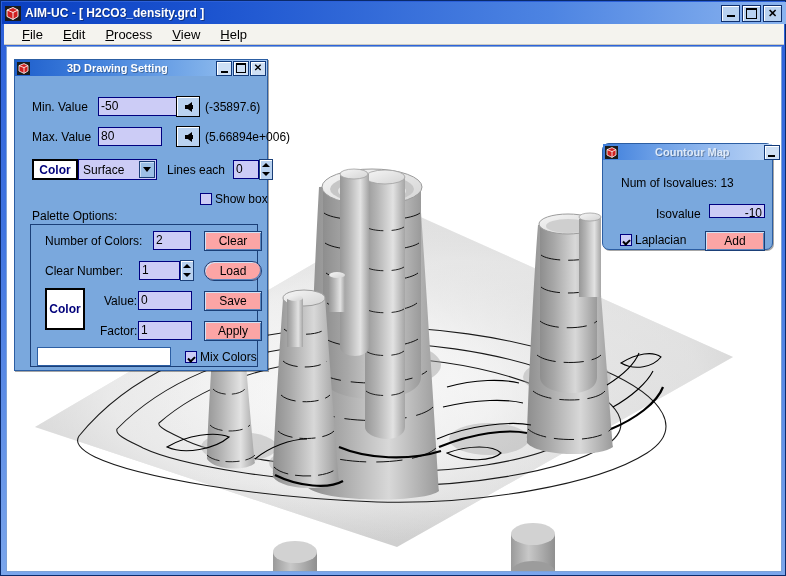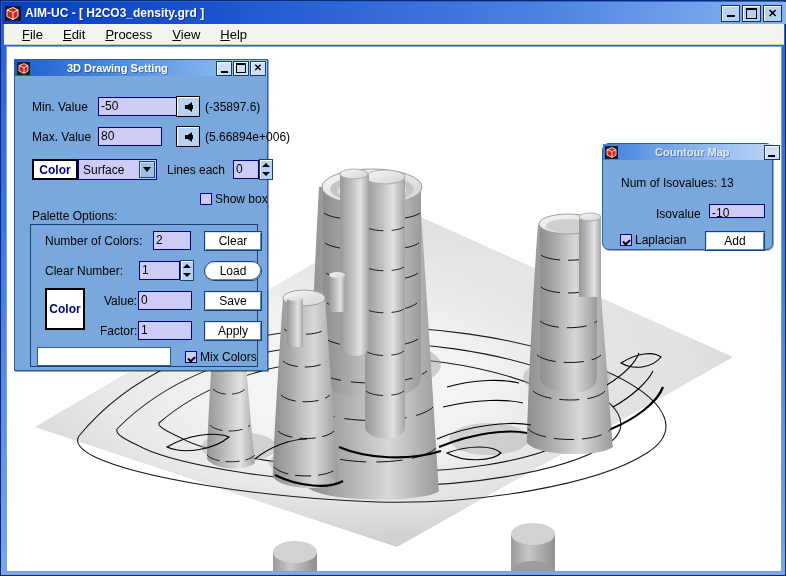--- a/index.html
+++ b/index.html
@@ -176,21 +176,21 @@
     font-size: 12px;
     color: #000;
     padding: 1px 2px;
     font-family: "Liberation Sans", sans-serif;
     line-height: 15px;
     overflow: hidden;
     white-space: nowrap;
   }
   .btn {
     position: absolute;
-    background: #ffffff;
+    background: #fca5a5;
     border: 1px solid #1b3f77;
     box-sizing: border-box;
     font-size: 12px;
     color: #000;
     display: flex; align-items: center; justify-content: center;
     box-shadow: inset 1px 1px 0 #cfe2f7, inset -1px -1px 0 #5b86bd;
     cursor: default;
     white-space: nowrap;
   }
   .btn-arrow {
@@ -678,21 +678,21 @@
             <div class="dlg-btn">
               <div class="g">✕</div>
             </div>
           </div>
         </div>
 
         <div class="dlg-body" style="height:90px;">
           <div class="lbl" style="left:18px; top:16px;">Num of Isovalues: 13</div>
 
           <div class="lbl" style="left:53px; top:47px;">Isovalue</div>
-          <div class="txt" style="left:106px; top:44px; width:56px; height:14px;">-10</div>
+          <div class="txt" style="left:106px; top:44px; width:56px; height:14px;text-align:right;">-10</div>
 
           <div class="chk-wrap" style="left:17px; top:73px;">
             <div class="chk checked"></div>
             <span>Laplacian</span>
           </div>
           <div class="btn" style="left:102px; top:71px; width:60px; height:20px;">Add</div>
         </div>
       </div>
 
     </div>

